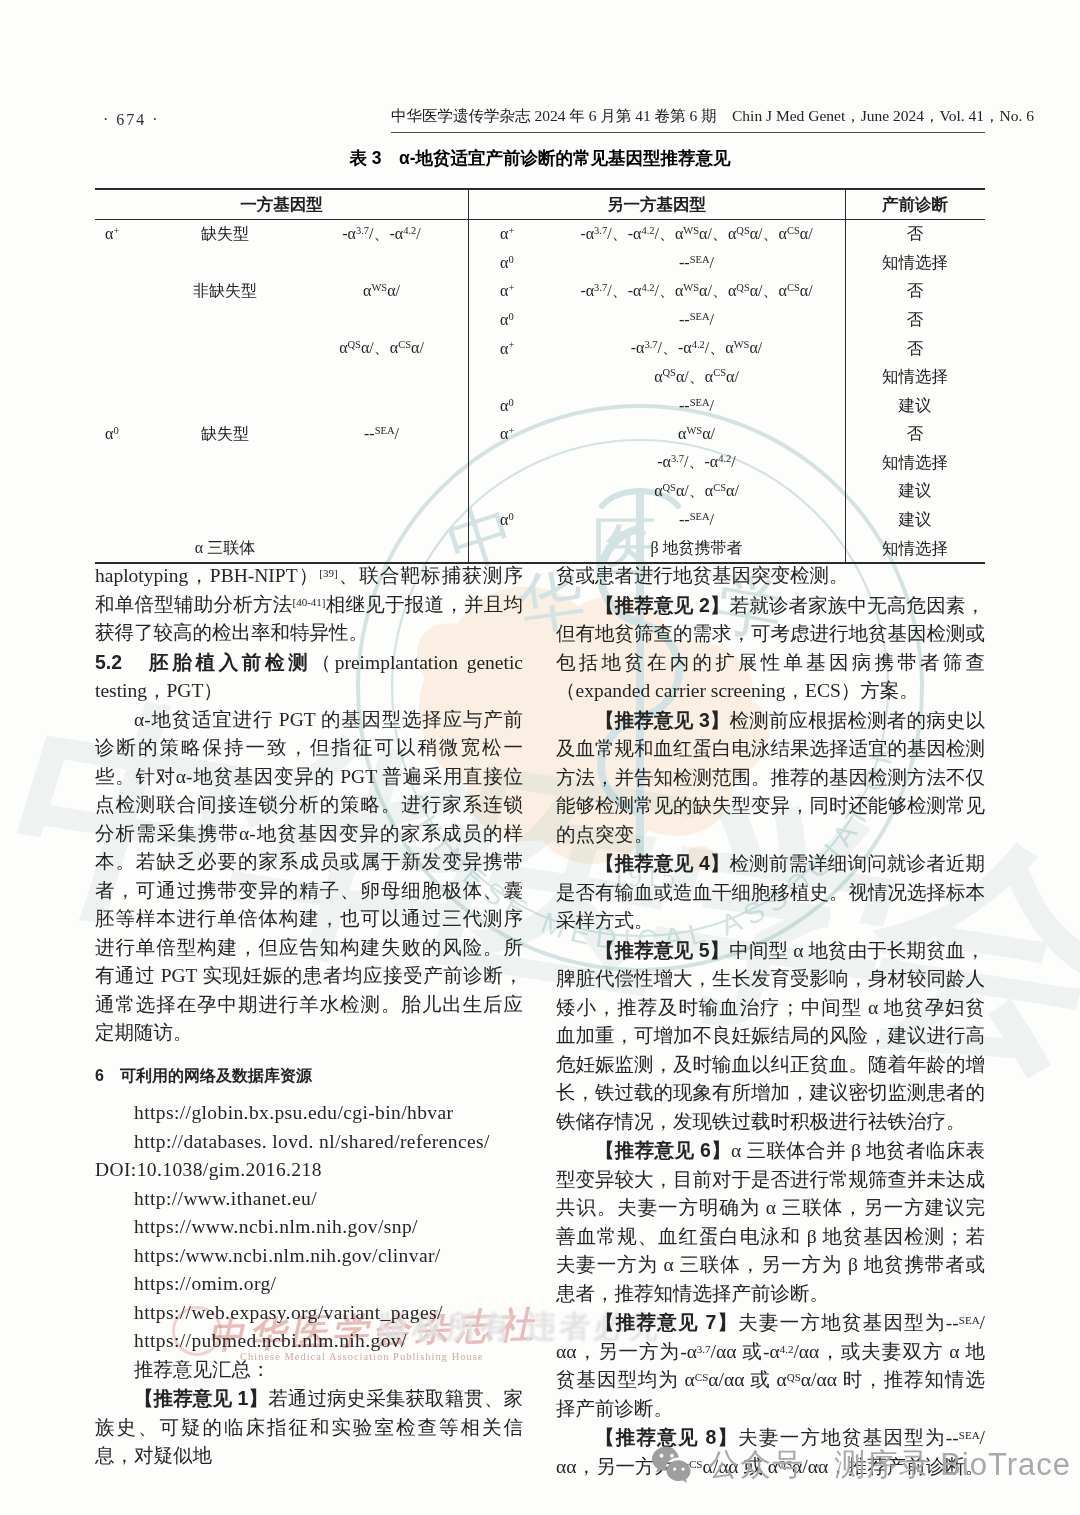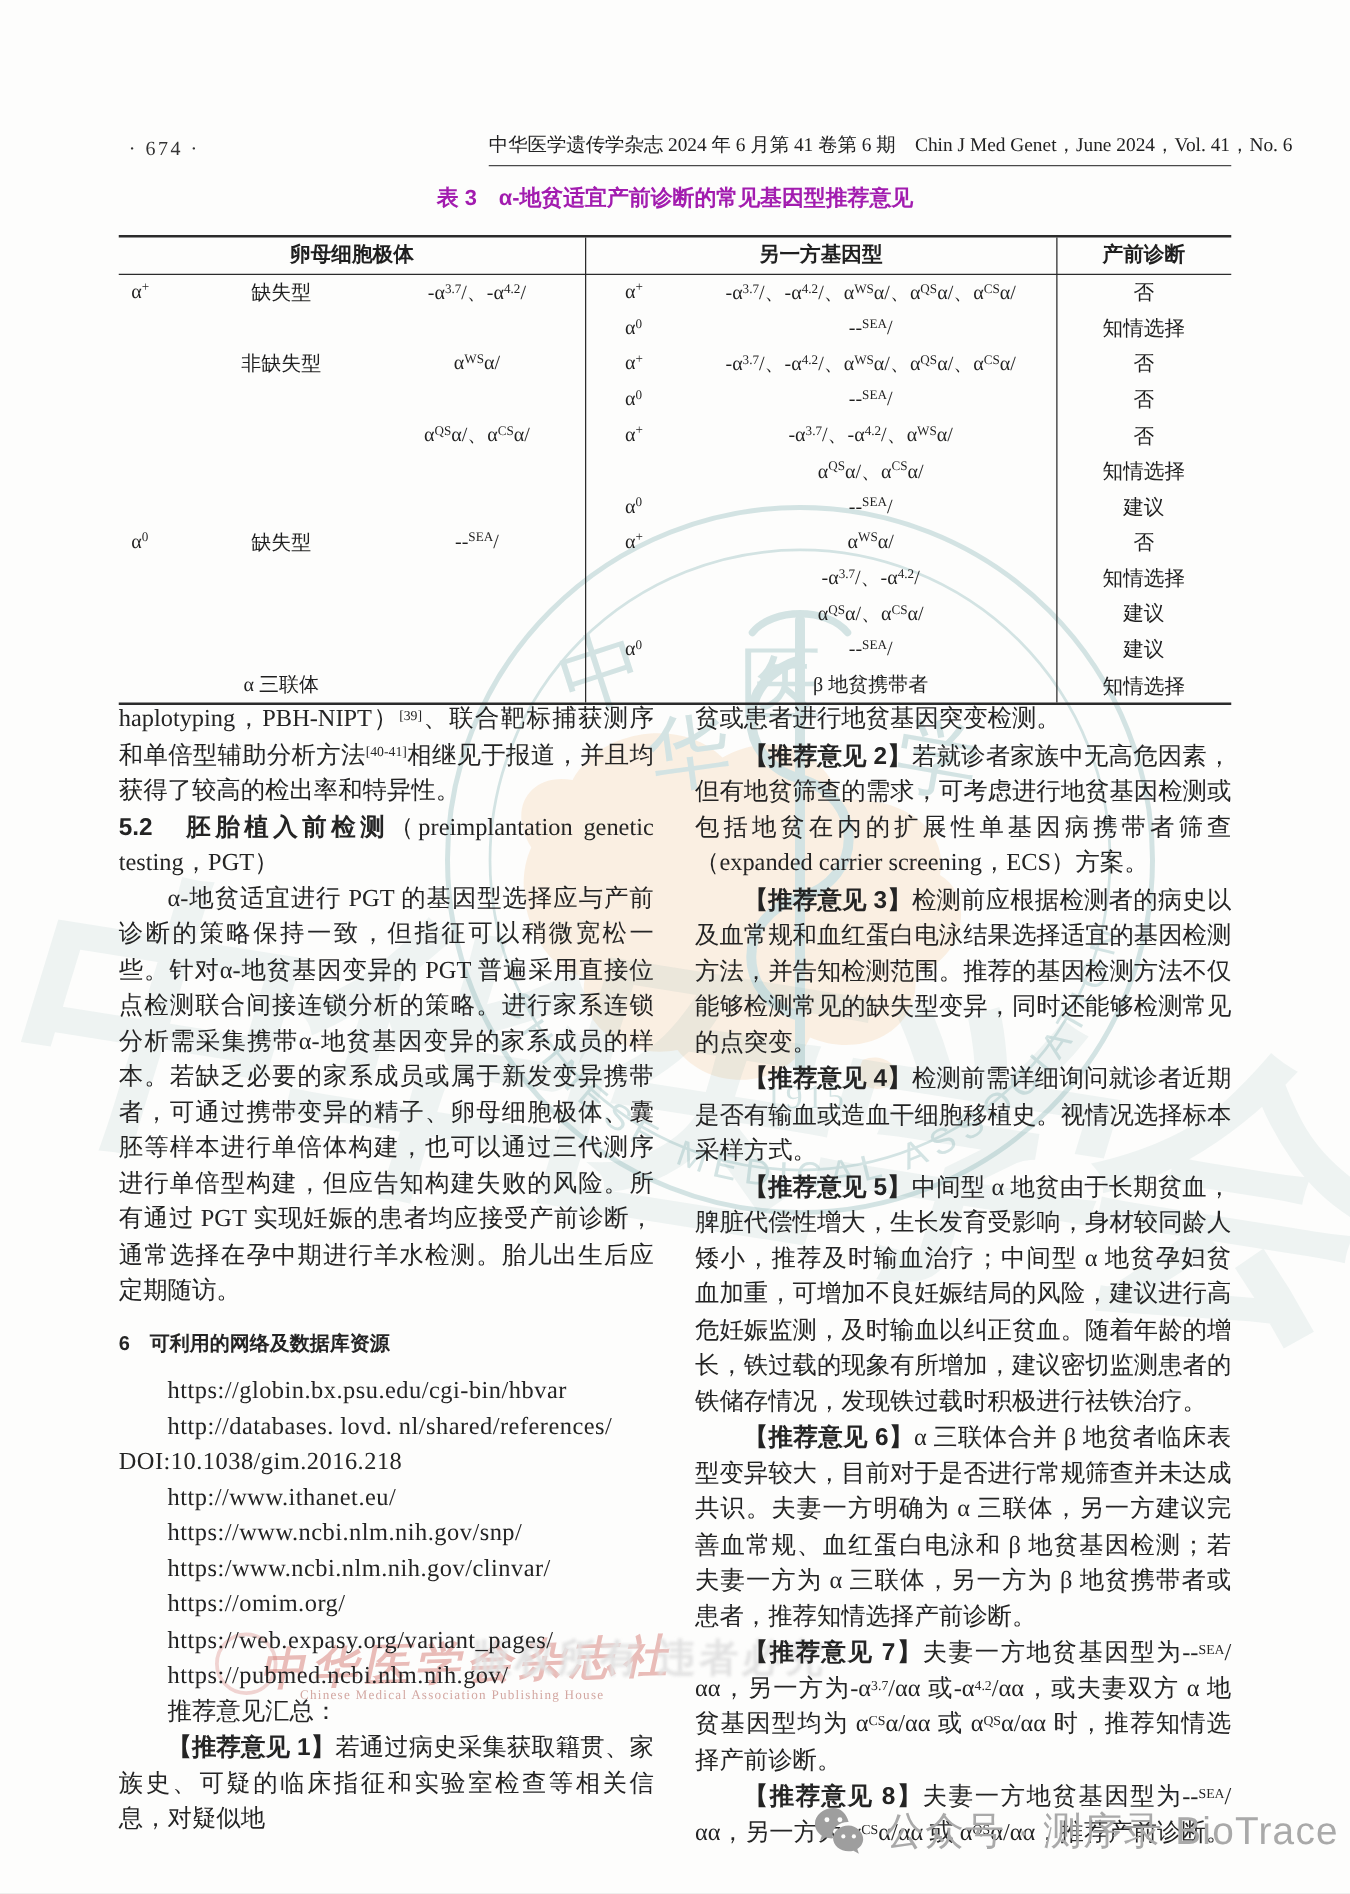--- a/index.html
+++ b/index.html
@@ -19,21 +19,21 @@
     color:rgba(211,118,110,.48);transform:skewX(-14deg) rotate(-2deg);white-space:nowrap;}
   .wm-pub-sub{left:240px;top:1351px;font-size:10.5px;letter-spacing:1px;color:rgba(198,142,136,.78);white-space:nowrap;}
   .wm-copy{left:378px;top:1306px;font-size:31px;font-weight:bold;letter-spacing:3px;
     color:#e2e2e2;filter:blur(1.1px);font-family:"Liberation Sans","DejaVu Sans",sans-serif;white-space:nowrap;}
   
   .hdr-page{position:absolute;left:103px;top:111px;font-size:16px;letter-spacing:2px;color:#333;}
   .hdr-journal{position:absolute;left:391px;top:106px;width:594px;font-size:15.5px;color:#222;
     padding-bottom:5px;border-bottom:1.5px solid #4a4a4a;white-space:nowrap;text-align:center;}
   
   .tbl-title{position:absolute;left:95px;top:146px;width:890px;text-align:center;
-    font-family:"Liberation Sans","DejaVu Sans",sans-serif;font-weight:bold;font-size:17.5px;color:#a21caf;}
+    font-family:"Liberation Sans","DejaVu Sans",sans-serif;font-weight:bold;font-size:17.5px;color:#000000;}
   .gtable{position:absolute;left:95px;top:188px;width:890px;height:372px;
     border-top:2.2px solid #2b2b2b;border-bottom:2.2px solid #2b2b2b;font-size:16px;}
   .gt-head{display:flex;height:29px;line-height:29px;border-bottom:1.2px solid #2b2b2b;
     font-family:"Liberation Sans","DejaVu Sans",sans-serif;font-weight:bold;font-size:16.5px;}
   .gt-head .h1{width:373px;text-align:center;}
   .gt-head .h2{width:377px;text-align:center;}
   .gt-head .h3{width:140px;text-align:center;}
   .gt-body{position:relative;}
   .gt-row{display:flex;height:28.58px;align-items:center;}
   .cell{box-sizing:border-box;}
@@ -97,21 +97,21 @@
   <div class="wm wm-pub">中华医学会杂志社</div>
   <div class="wm wm-pub-sub">Chinese Medical Association Publishing House</div>
   <div class="wm wm-copy">版权所有 违者必究</div>
 
   <div class="hdr-page">· 674 ·</div>
   <div class="hdr-journal">中华医学遗传学杂志 2024 年 6 月第 41 卷第 6 期　Chin J Med Genet，June 2024，Vol. 41，No. 6</div>
 
   <div class="tbl-title">表 3　α-地贫适宜产前诊断的常见基因型推荐意见</div>
   <div class="gtable">
     <div class="gt-head">
-      <div class="h1">卵母细胞极体</div>
+      <div class="h1">一方基因型</div>
       <div class="h2">另一方基因型</div>
       <div class="h3">产前诊断</div>
     </div>
     <div class="gt-body">
         <div class="gt-row">
           <div class="cell c1">α<sup>+</sup></div>
           <div class="cell c2">缺失型</div>
           <div class="cell c3">-α<sup>3.7</sup>/、-α<sup>4.2</sup>/</div>
           <div class="cell c4">α<sup>+</sup></div>
           <div class="cell c5">-α<sup>3.7</sup>/、-α<sup>4.2</sup>/、α<sup>WS</sup>α/、α<sup>QS</sup>α/、α<sup>CS</sup>α/</div>

